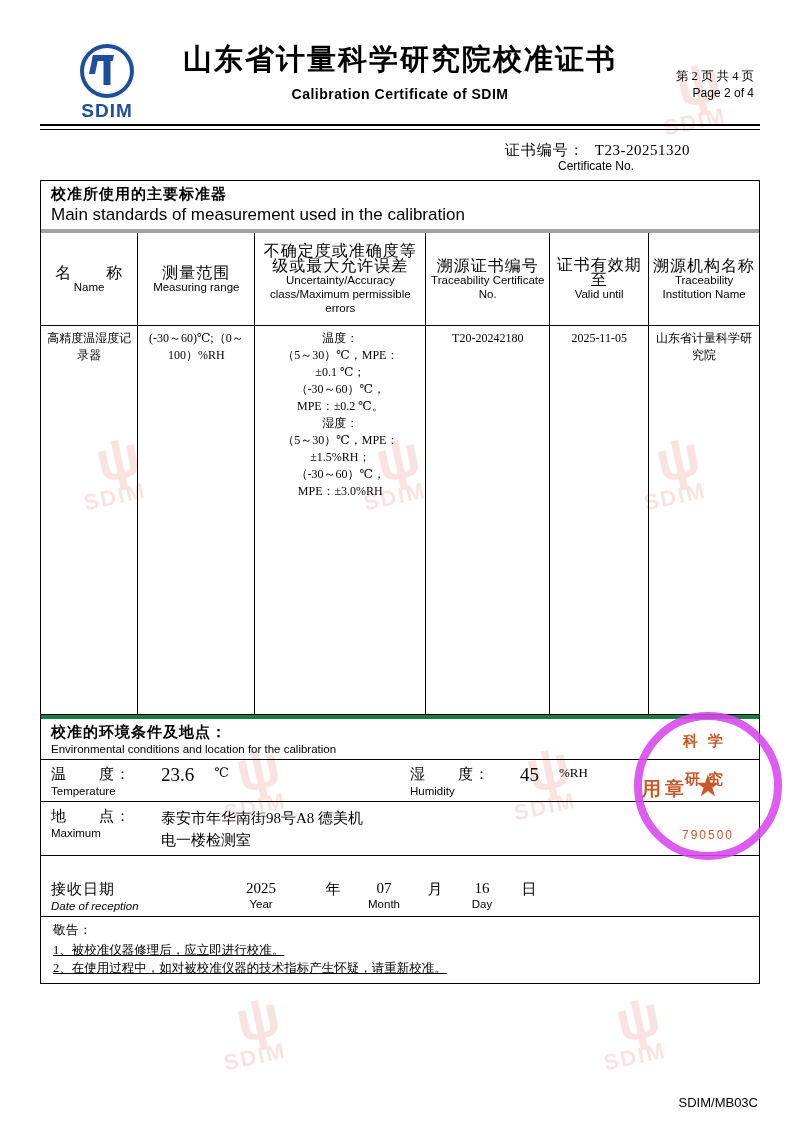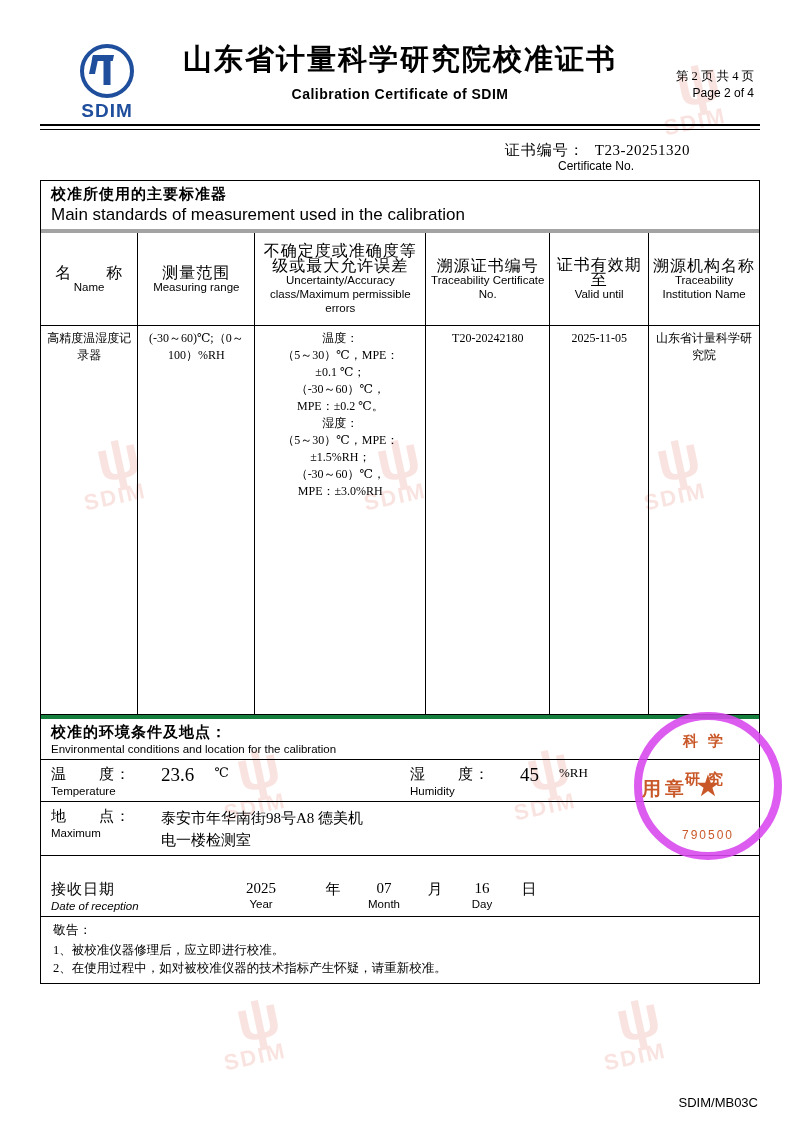--- a/index.html
+++ b/index.html
@@ -324,20 +324,21 @@
     padding: 5px 10px 6px 12px;
   }
   .notice .head {
     font-size: 12.5px;
     letter-spacing: 0.5px;
   }
   .notice ol {
     margin: 2px 0 0 0;
     padding: 0;
     list-style: none;
+    text-decoration: underline;
   }
   .notice li {
     font-size: 12.5px;
     line-height: 18px;
   }
 
   
   .footnotes {
     margin-top: 14px;
     padding-left: 18px;

